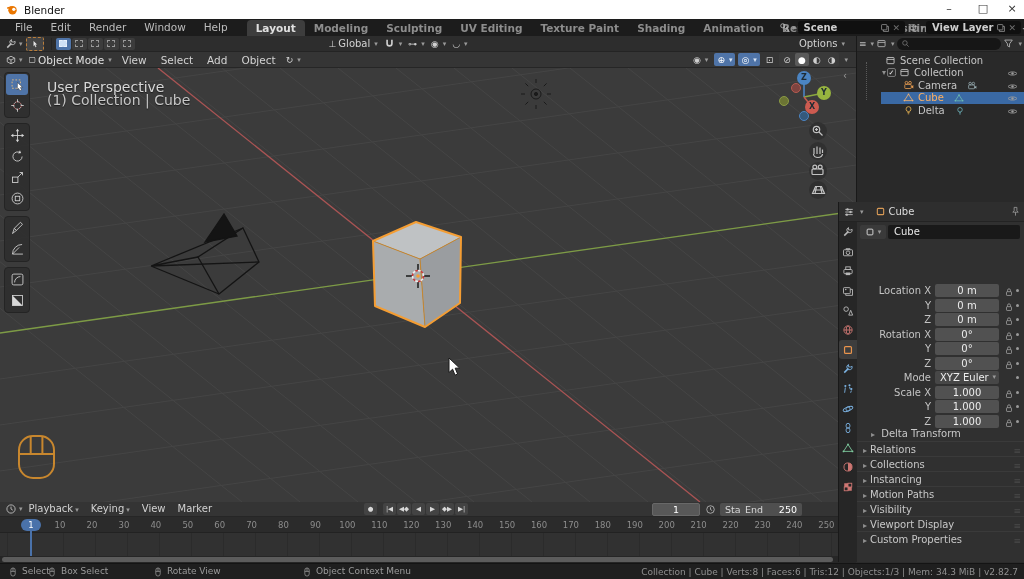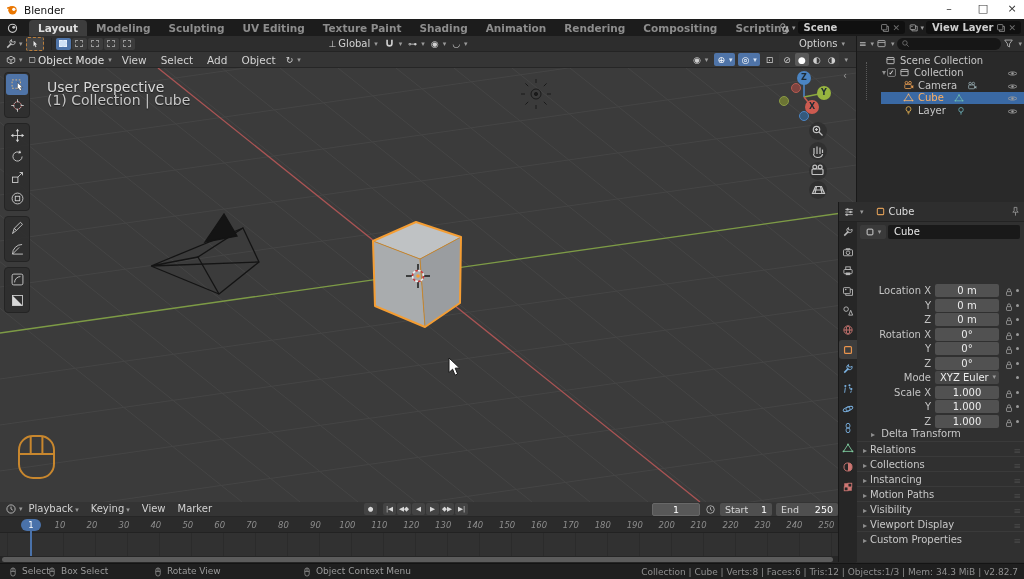--- a/index.html
+++ b/index.html
@@ -82,21 +82,21 @@
   .parrow { color:#8f8f8f; font-size:8px; margin:0 3px 0 6px; }
 
   
   #timeline { left:0; top:502px; width:856px; height:61px; background:#343434; z-index:5; }
   #tl-hdr { position:absolute; left:0; top:0; width:856px; height:15px; border-bottom:1px solid #262626; display:flex; align-items:center; }
   #transport { position:absolute; left:364px; top:1px; display:flex; gap:1px; }
   .tpbtn { min-width:13px; height:12px; background:#434343; border-radius:2px; color:#d8d8d8; font-size:6.5px; line-height:12px; text-align:center; padding:0 2px; }
   .tlfield { position:absolute; top:1px; height:13px; background:#4f4f4f; border-radius:2px; font-size:9.5px; color:#d8d8d8; display:flex; align-items:center; padding:0 5px; gap:6px; }
   .tlfield b { color:#fff; font-weight:normal; margin-left:auto; }
   #tl-ruler { position:absolute; left:0; top:15px; width:856px; height:16px; background:#2b2b2b; border-bottom:1px solid #222; }
-  .tick { position:absolute; top:3px; width:26px; margin-left:-13px; text-align:center; font-size:8.5px; color:#8c8c8c;font-style:italic; }
+  .tick { position:absolute; top:3px; width:26px; margin-left:-13px; text-align:center; font-size:8.5px; color:#8c8c8c; }
   #cfpill { position:absolute; left:21px; top:2px; width:20px; height:12px; background:#4a72aa; border-radius:6px; color:#fff; font-size:8.5px; text-align:center; line-height:12px; }
   #tl-tracks { position:absolute; left:0; top:31px; width:856px; height:23px; background:#313131;
     background-image:repeating-linear-gradient(90deg,#2b2b2b 0 1px,transparent 1px 32px); background-position:31px 0; }
   #playhead { position:absolute; left:30px; top:28px; width:2px; height:26px; background:#4a72aa; }
   #tl-scroll { position:absolute; left:0; top:54px; width:856px; height:7px; background:#262626; }
   #tl-thumb { position:absolute; left:2px; top:1px; width:831px; height:5px; background:#5c5c5c; border-radius:3px; }
 
   
   #statusbar { left:0; top:563px; width:1024px; height:16px; background:#1f1f1f; border-top:1px solid #141414; z-index:7; }
   .hint { position:absolute; top:2px; display:flex; align-items:center; gap:4px; font-size:9px; color:#9a9a9a; }
@@ -238,20 +238,27 @@
   <div class="wctl" style="left:932px">–</div>
   <div class="wctl" style="left:966px">□</div>
   <div class="wctl" style="left:1000px;width:24px">×</div>
 </div>
 
 <div id="topbar" class="abs">
   <svg class="ic" width="13" height="13" viewBox="0 0 16 16" style="margin-left:6px">
       <circle cx="8" cy="9" r="5" fill="none" stroke="#c9c9c9" stroke-width="1.4"></circle>
       <circle cx="9.5" cy="7.8" r="1.8" fill="#c9c9c9"></circle>
     </svg>
+  <div id="topbar-menus" style="display:flex">
+      <span class="menu">File</span>
+      <span class="menu">Edit</span>
+      <span class="menu">Render</span>
+      <span class="menu">Window</span>
+      <span class="menu">Help</span>
+    </div>
   <div id="tabs">
       <span class="wtab on">Layout</span>
       <span class="wtab">Modeling</span>
       <span class="wtab">Sculpting</span>
       <span class="wtab">UV Editing</span>
       <span class="wtab">Texture Paint</span>
       <span class="wtab">Shading</span>
       <span class="wtab">Animation</span>
       <span class="wtab">Rendering</span>
       <span class="wtab">Compositing</span>
@@ -659,21 +666,21 @@
           </svg></span>
         <span class="eye"><svg class="ic" width="11" height="11" viewBox="0 0 16 16" style="color:#9d9d9d">
             <use href="#i-eye"></use>
           </svg></span>
       </div>
       <div class="olrow">
         <span style="width:22px"></span>
         <svg class="ic" width="11" height="11" viewBox="0 0 16 16" style="color:#e3b050">
           <use href="#i-bulb"></use>
         </svg>
-        <span class="ollabel" style="margin-left:4px">Layer</span>
+        <span class="ollabel" style="margin-left:4px">Delta</span>
         <span style="margin-left:10px"><svg class="ic" width="10" height="10" viewBox="0 0 16 16" style="color:#70b8c0">
             <use href="#i-bulb"></use>
           </svg></span>
         <span class="eye"><svg class="ic" width="11" height="11" viewBox="0 0 16 16" style="color:#9d9d9d">
             <use href="#i-eye"></use>
           </svg></span>
       </div>
     </div>
 </div>
 
@@ -904,21 +911,21 @@
     <div class="tlfield" style="left:652px;width:48px;background:#585858;border:1px solid #686868">
       <b style="margin:0 auto">1</b>
     </div>
     <svg class="ic" width="11" height="11" viewBox="0 0 16 16" style="position:absolute;left:705px;top:2px;color:#bbb">
         <use href="#i-clock"></use>
       </svg>
     <div class="tlfield" style="left:720px;width:52px">
       <span>Start</span>
         <b>1</b>
     </div>
-    <div class="tlfield" style="left:776px;width:62px">
+    <div class="tlfield" style="left:740px;width:62px">
       <span>End</span>
         <b>250</b>
     </div>
   </div>
   <div id="tl-ruler">
     <div id="cfpill">1</div>
   <span class="tick" style="left:60.0px">10</span>
       <span class="tick" style="left:92.0px">20</span>
       <span class="tick" style="left:123.9px">30</span>
       <span class="tick" style="left:155.8px">40</span>

